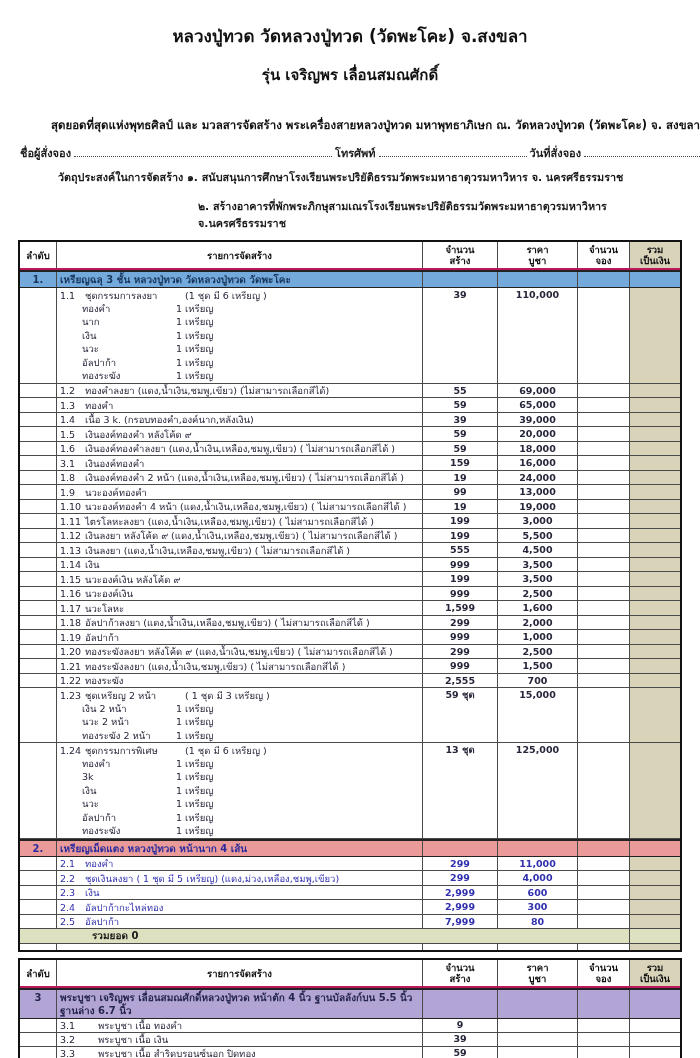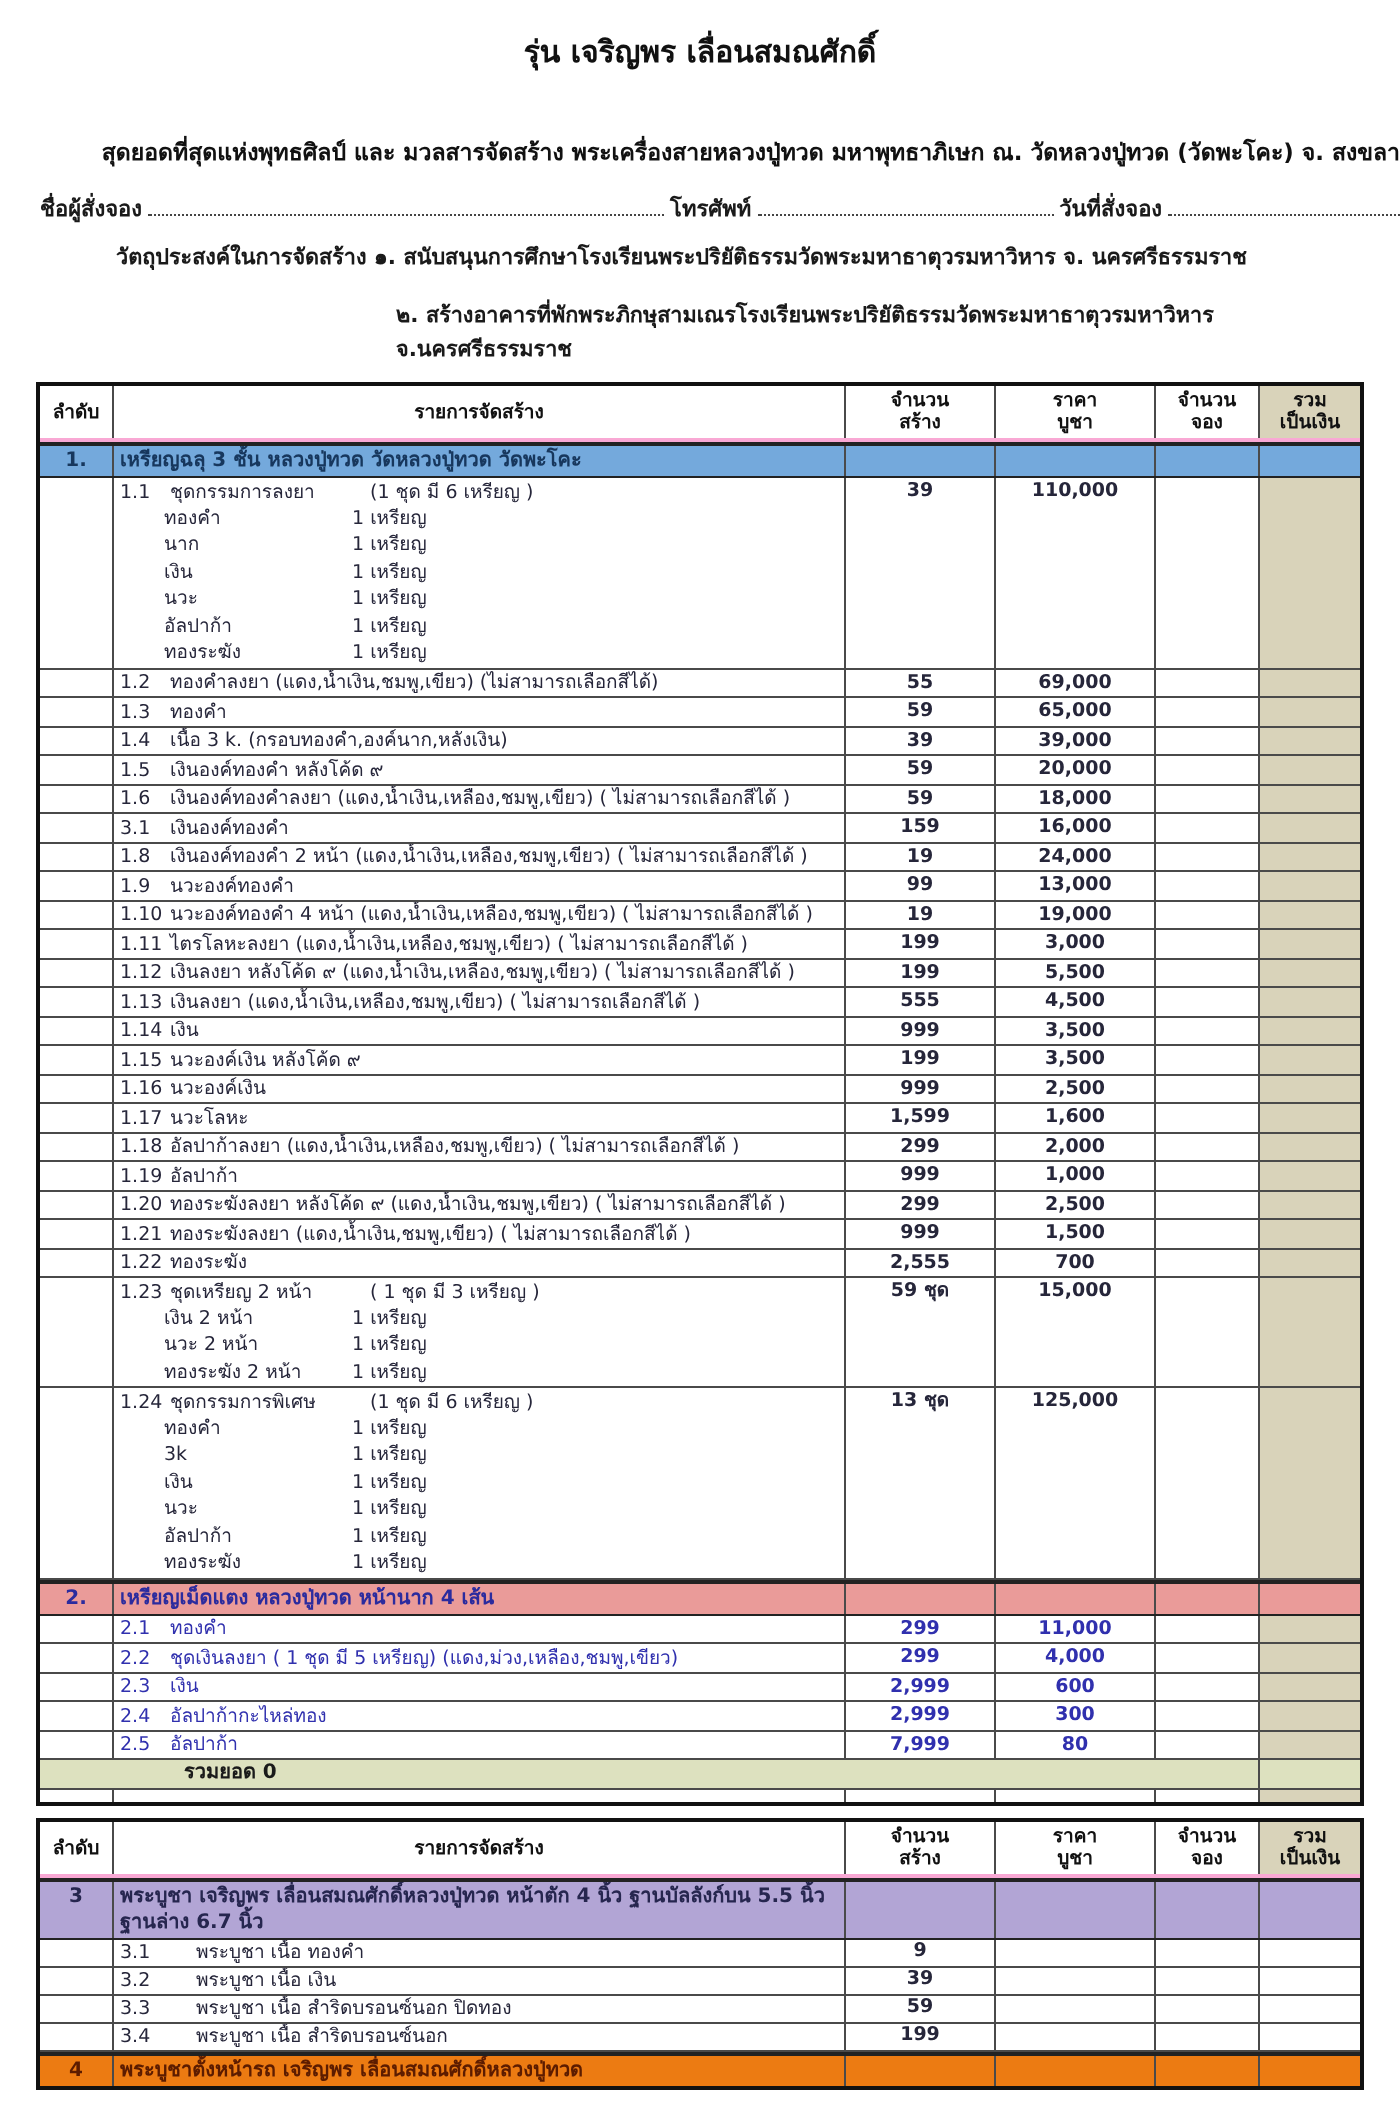--- a/index.html
+++ b/index.html
@@ -21,21 +21,21 @@
   .tbl .row:last-child{border-bottom:none;}
   .c{border-right:1px solid #4a4a4a;padding:0 3px;box-sizing:border-box;overflow:hidden;}
   .no{width:37px;flex:none;text-align:center;}
   .desc{flex:1;}
   .qty{width:75px;flex:none;text-align:center;}
   .price{width:80px;flex:none;text-align:center;}
   .order{width:52px;flex:none;}
   .total{width:50px;flex:none;border-right:none;}
   .tan{background:var(--c-total,#d9d3ba);}
   
-  .thead{border-bottom:2px solid #f9a8d4;font-weight:bold;}
+  .thead{border-bottom:2px solid #be185d;font-weight:bold;}
   .hc{display:flex;flex-direction:column;justify-content:center;align-items:center;font-size:9.5px;line-height:11px;padding:2px;min-height:25px;color:#111;}
   
   .bar{font-weight:bold;font-size:10px;line-height:13px;border-top:2px solid #222;border-bottom:1.5px solid #222;}
   .bar .c{padding-top:1px;padding-bottom:1px;}
   .blue .c{background:var(--c-sec1,#74a9dc);color:#17375d;}
   .salmon .c{background:var(--c-sec2,#ea9b99);color:#2b2b9e;}
   .lavender .c{background:var(--c-sec3,#b2a5d5);color:#26264f;}
   .orange .c{background:var(--c-sec4,#ec7b12);color:#5c1c00;}
   .secno{text-align:center;}
   
@@ -54,20 +54,21 @@
   .summaryrow{background:var(--c-summary,#dde1bf);font-weight:bold;font-size:10px;line-height:14px;}
   .sumspan{flex:1;padding-left:72px;border-right:1px solid #4a4a4a;}
   .sumtotal{width:50px;flex:none;border-right:none;background:var(--c-summary,#dde1bf);}
   .endrow .c{height:6px;}
 </style>
 </head>
 <body>
 
 <div class="page">
 
+  <div class="title">หลวงปู่ทวด วัดหลวงปู่ทวด (วัดพะโคะ) จ.สงขลา</div>
   <div class="subtitle">รุ่น เจริญพร เลื่อนสมณศักดิ์</div>
   <div class="tagline">สุดยอดที่สุดแห่งพุทธศิลป์ และ มวลสารจัดสร้าง พระเครื่องสายหลวงปู่ทวด มหาพุทธาภิเษก ณ. วัดหลวงปู่ทวด (วัดพะโคะ) จ. สงขลา</div>
 
   <div class="order-line">
     <span>ชื่อผู้สั่งจอง</span><span class="dots d1"></span><span>โทรศัพท์</span><span class="dots d2"></span><span>วันที่สั่งจอง</span><span class="dots d3"></span>
   </div>
 
   <div class="purpose1">วัตถุประสงค์ในการจัดสร้าง ๑. สนับสนุนการศึกษาโรงเรียนพระปริยัติธรรมวัดพระมหาธาตุวรมหาวิหาร  จ. นครศรีธรรมราช</div>
   <div class="purpose2">๒. สร้างอาคารที่พักพระภิกษุสามเณรโรงเรียนพระปริยัติธรรมวัดพระมหาธาตุวรมหาวิหาร  จ.นครศรีธรรมราช</div>
 

